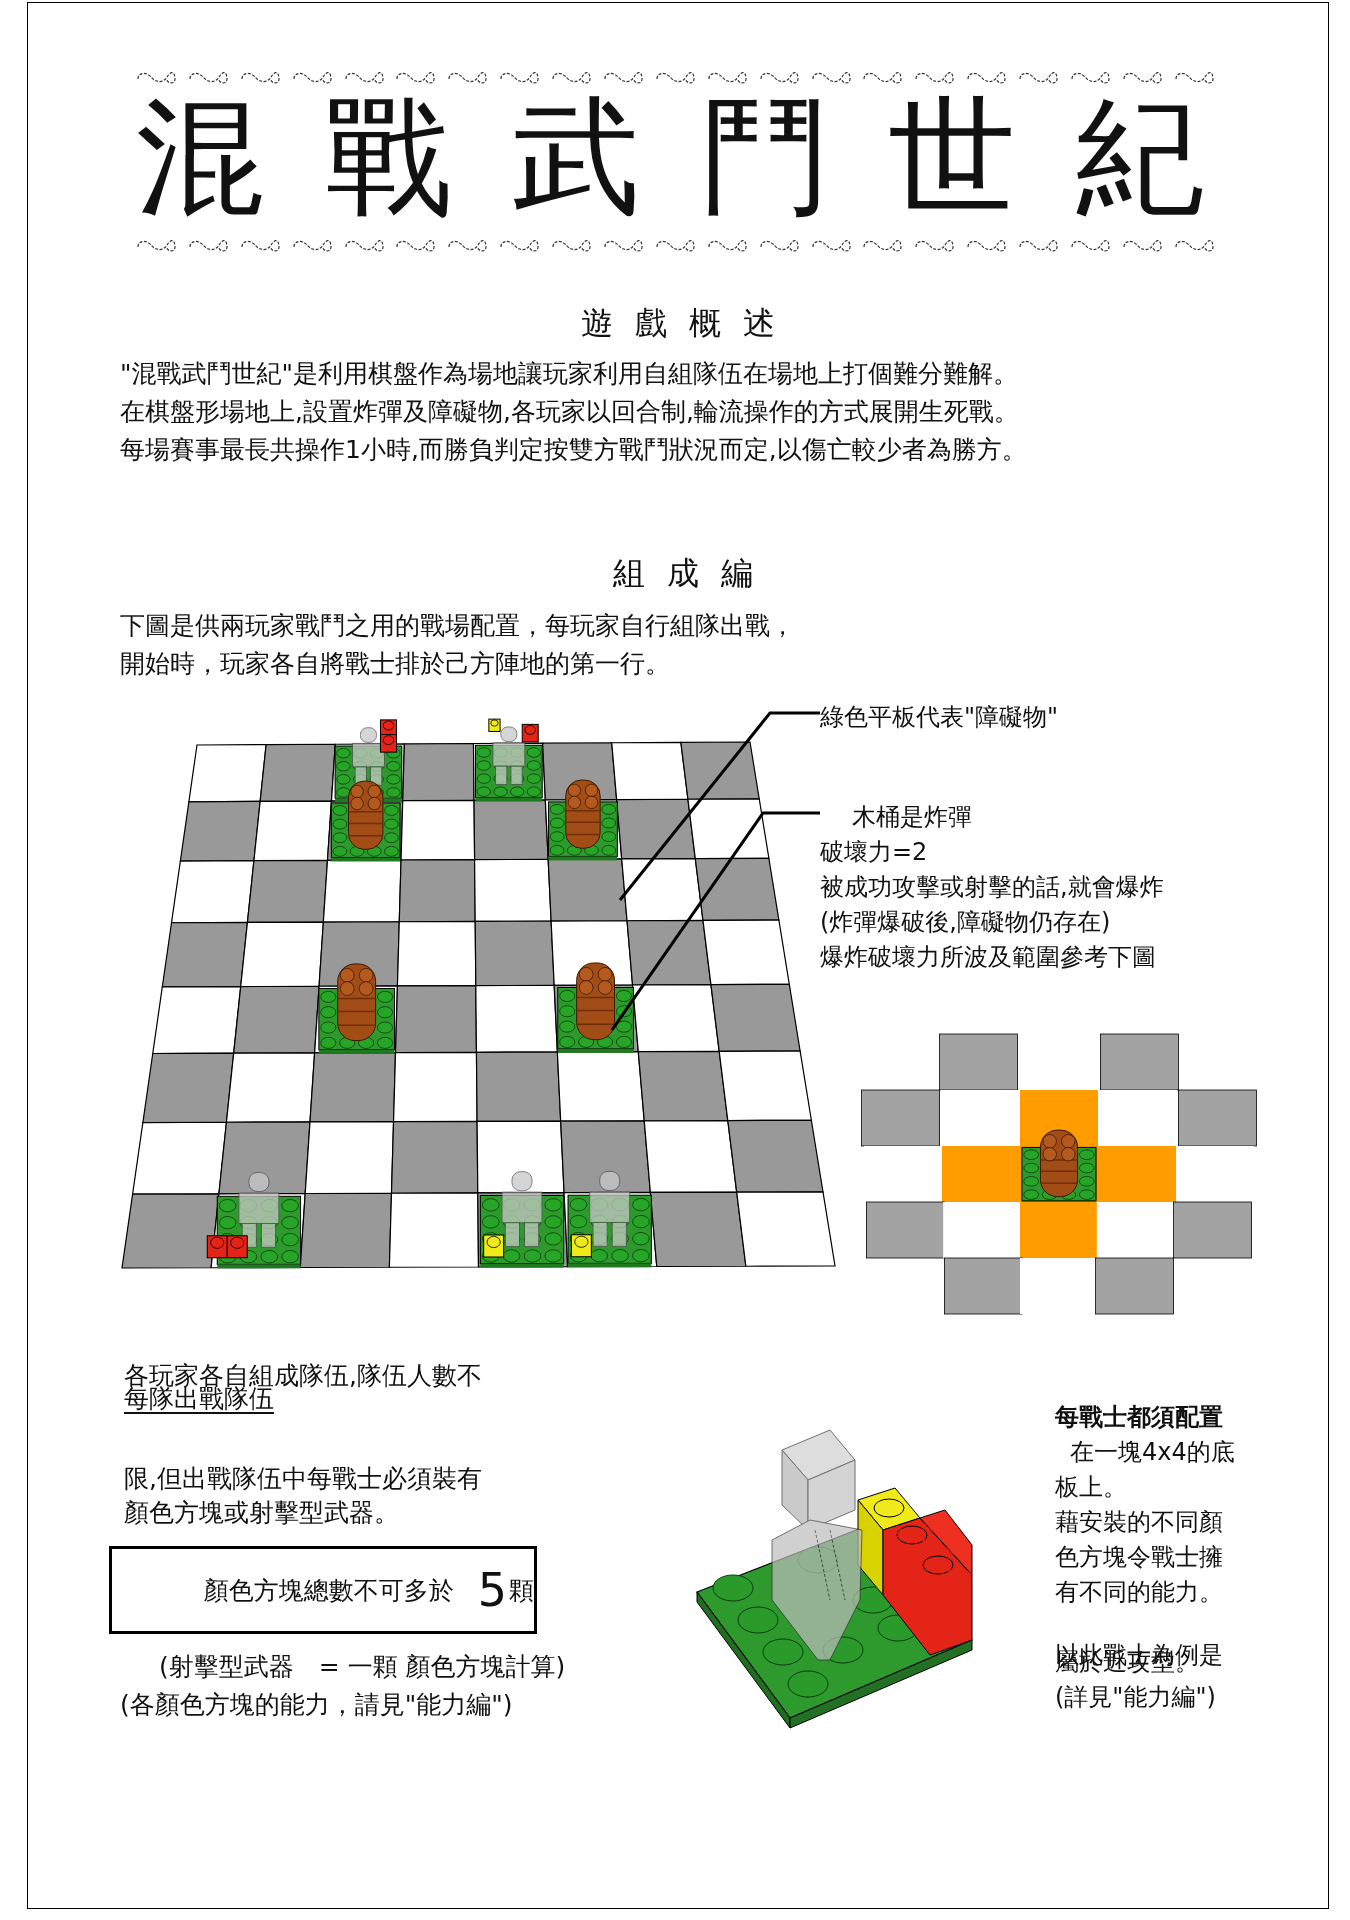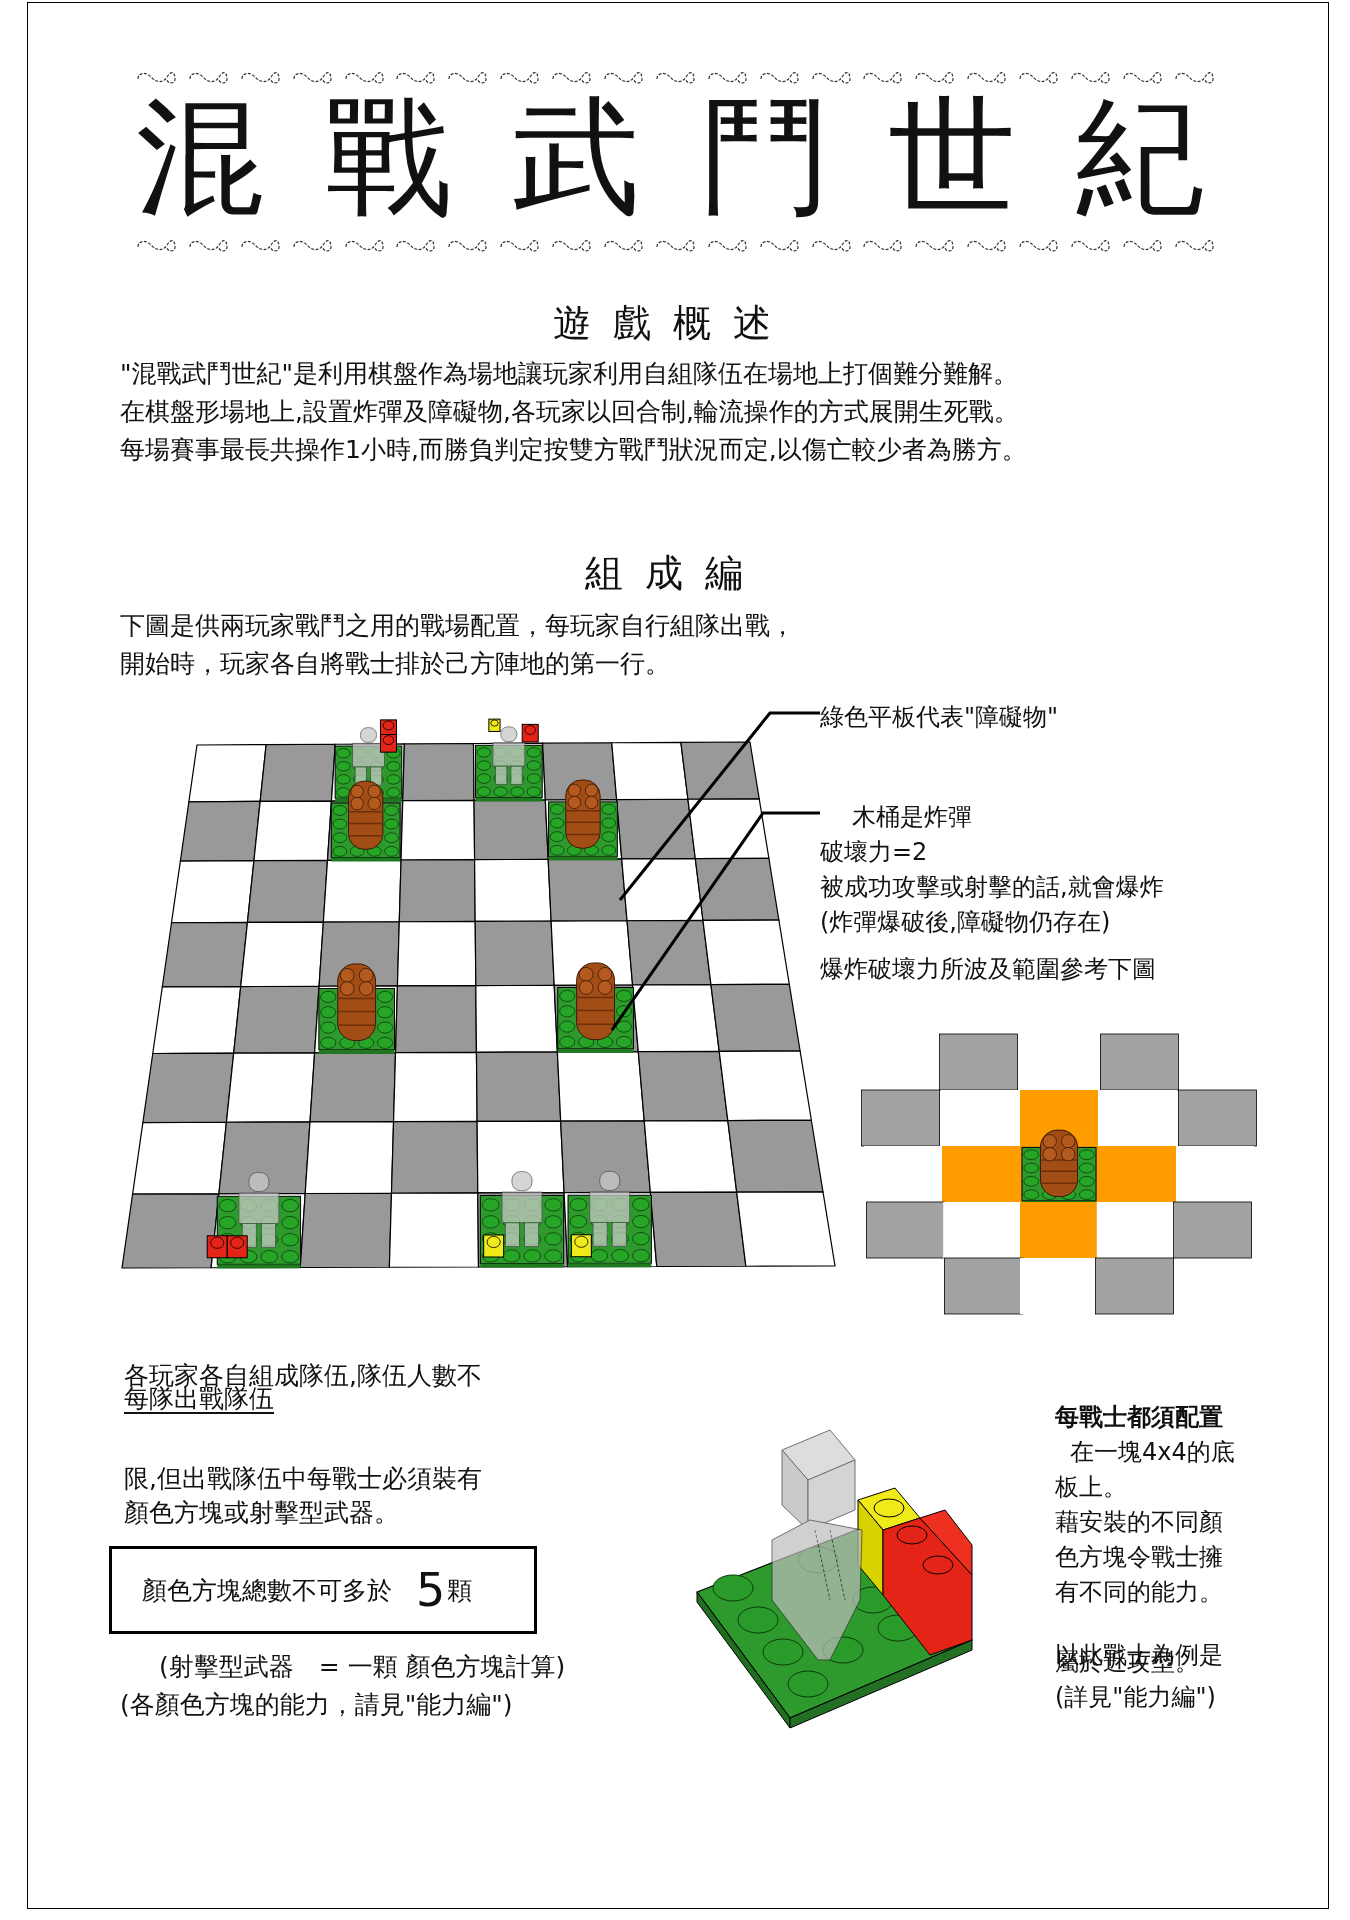--- a/index.html
+++ b/index.html
@@ -2,25 +2,25 @@
 <html><head>
 <meta charset="utf-8">
 <style>
   html,body{margin:0;padding:0;background:#fff;}
   body{width:1350px;height:1920px;position:relative;overflow:hidden;font-family:"DejaVu Sans","Liberation Sans",sans-serif;color:#111;}
   .page-border{position:absolute;left:27px;top:2px;width:1302px;height:1907px;border:1.5px solid #000;box-sizing:border-box;}
   .ornament-row{position:absolute;left:135px;width:1080px;height:22px;display:flex;justify-content:space-between;}
   .ornament-row svg{width:42px;height:18px;}
   .title{position:absolute;left:130px;top:92px;width:1080px;display:flex;justify-content:space-between;font-size:128px;line-height:130px;font-weight:300;letter-spacing:0;}
   .title span{display:inline-block;width:140px;text-align:center;}
-  .heading{position:absolute;font-size:38px;letter-spacing:22px;line-height:40px;}
+  .heading{position:absolute;font-size:32px;letter-spacing:22px;line-height:40px;margin-left:28px;}
   .body-text{position:absolute;font-size:25px;line-height:38px;white-space:nowrap;}
   .anno{position:absolute;font-size:24px;line-height:34px;white-space:nowrap;}
   .sub-heading{text-decoration:underline;text-underline-offset:5px;}
-  .rule-box{position:absolute;left:109px;top:1546px;width:428px;height:88px;border:3px solid #000;box-sizing:border-box;display:flex;align-items:center;padding-left:30px;font-size:25px;}
+  .rule-box{position:absolute;left:109px;top:1546px;width:428px;height:88px;border:3px solid #000;box-sizing:border-box;display:flex;align-items:center;padding-left:8px;font-size:25px;justify-content:flex-end;}
   .rule-box .big{font-size:46px;margin:0 2px 0 24px;line-height:46px;}
 </style>
 </head>
 <body>
 
 <div class="page-border"></div>
 
 <div class="ornament-row" id="orn-top" style="top:68px;">
     <svg viewBox="0 0 42 18">
       <path d="M3 11 C3 4,12 4,16 9 S28 16,32 9 S40 4,40 11 C40 16,33 16,32 12" fill="none" stroke="#333" stroke-width="1.2" stroke-dasharray="3 1.5"></path>
@@ -602,21 +602,21 @@
         <line x1="830" y1="1530" x2="845" y2="1600" stroke="#333" stroke-dasharray="3 2"></line>
       </g>
     </g>
   </svg>
 
 <div class="anno" style="left:820px;top:700px;">綠色平板代表"障礙物"</div>
 <div class="anno" style="left:852px;top:800px;">木桶是炸彈</div>
 <div class="anno" style="left:820px;top:835px;">破壞力=2</div>
 <div class="anno" style="left:820px;top:870px;">被成功攻擊或射擊的話,就會爆炸</div>
 <div class="anno" style="left:820px;top:905px;">(炸彈爆破後,障礙物仍存在)</div>
-<div class="anno" style="left:820px;top:940px;margin-top:12px;">爆炸破壞力所波及範圍參考下圖</div>
+<div class="anno" style="left:820px;top:940px;">爆炸破壞力所波及範圍參考下圖</div>
 
 <div class="body-text sub-heading" style="left:124px;top:1380px;">每隊出戰隊伍</div>
 <div class="body-text" style="left:124px;top:1357px;text-align:center;">各玩家各自組成隊伍,隊伍人數不</div>
 <div class="body-text" style="left:124px;top:1460px;">限,但出戰隊伍中每戰士必須裝有</div>
 <div class="body-text" style="left:124px;top:1494px;">顏色方塊或射擊型武器。</div>
 
 <div class="rule-box">
   <span>顏色方塊總數不可多於</span>
   <span class="big">5</span>
   <span>顆</span>

